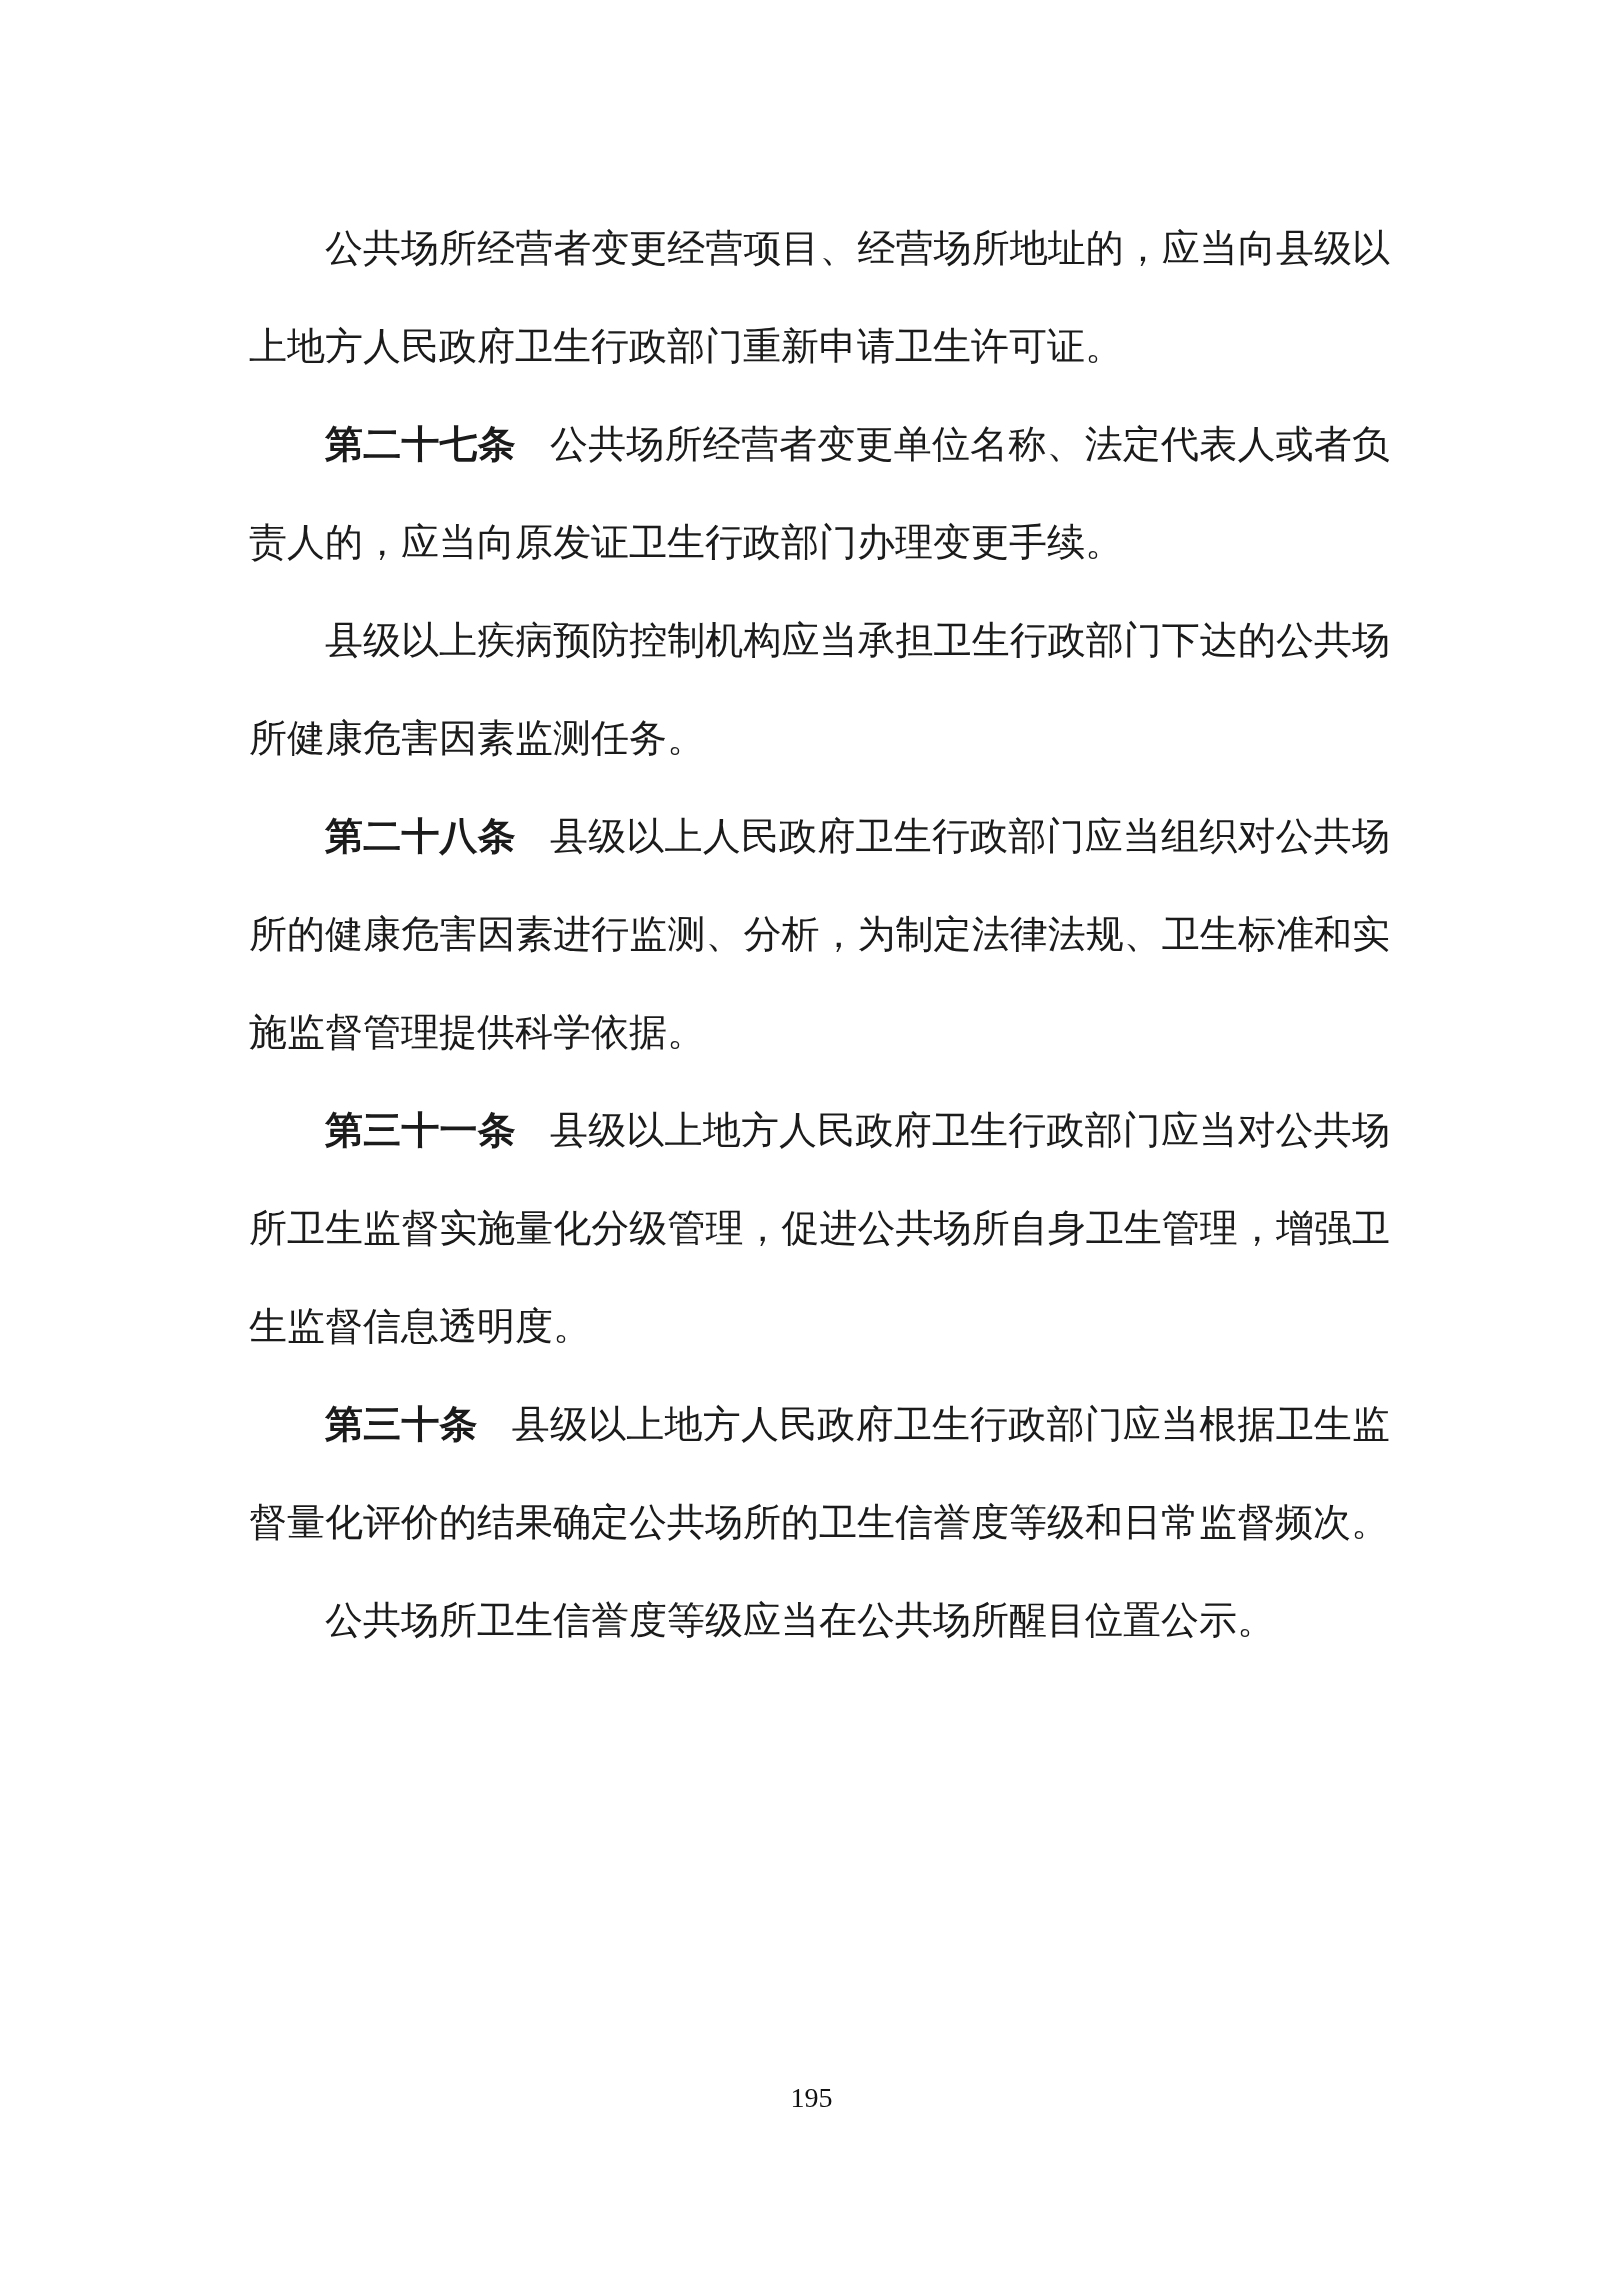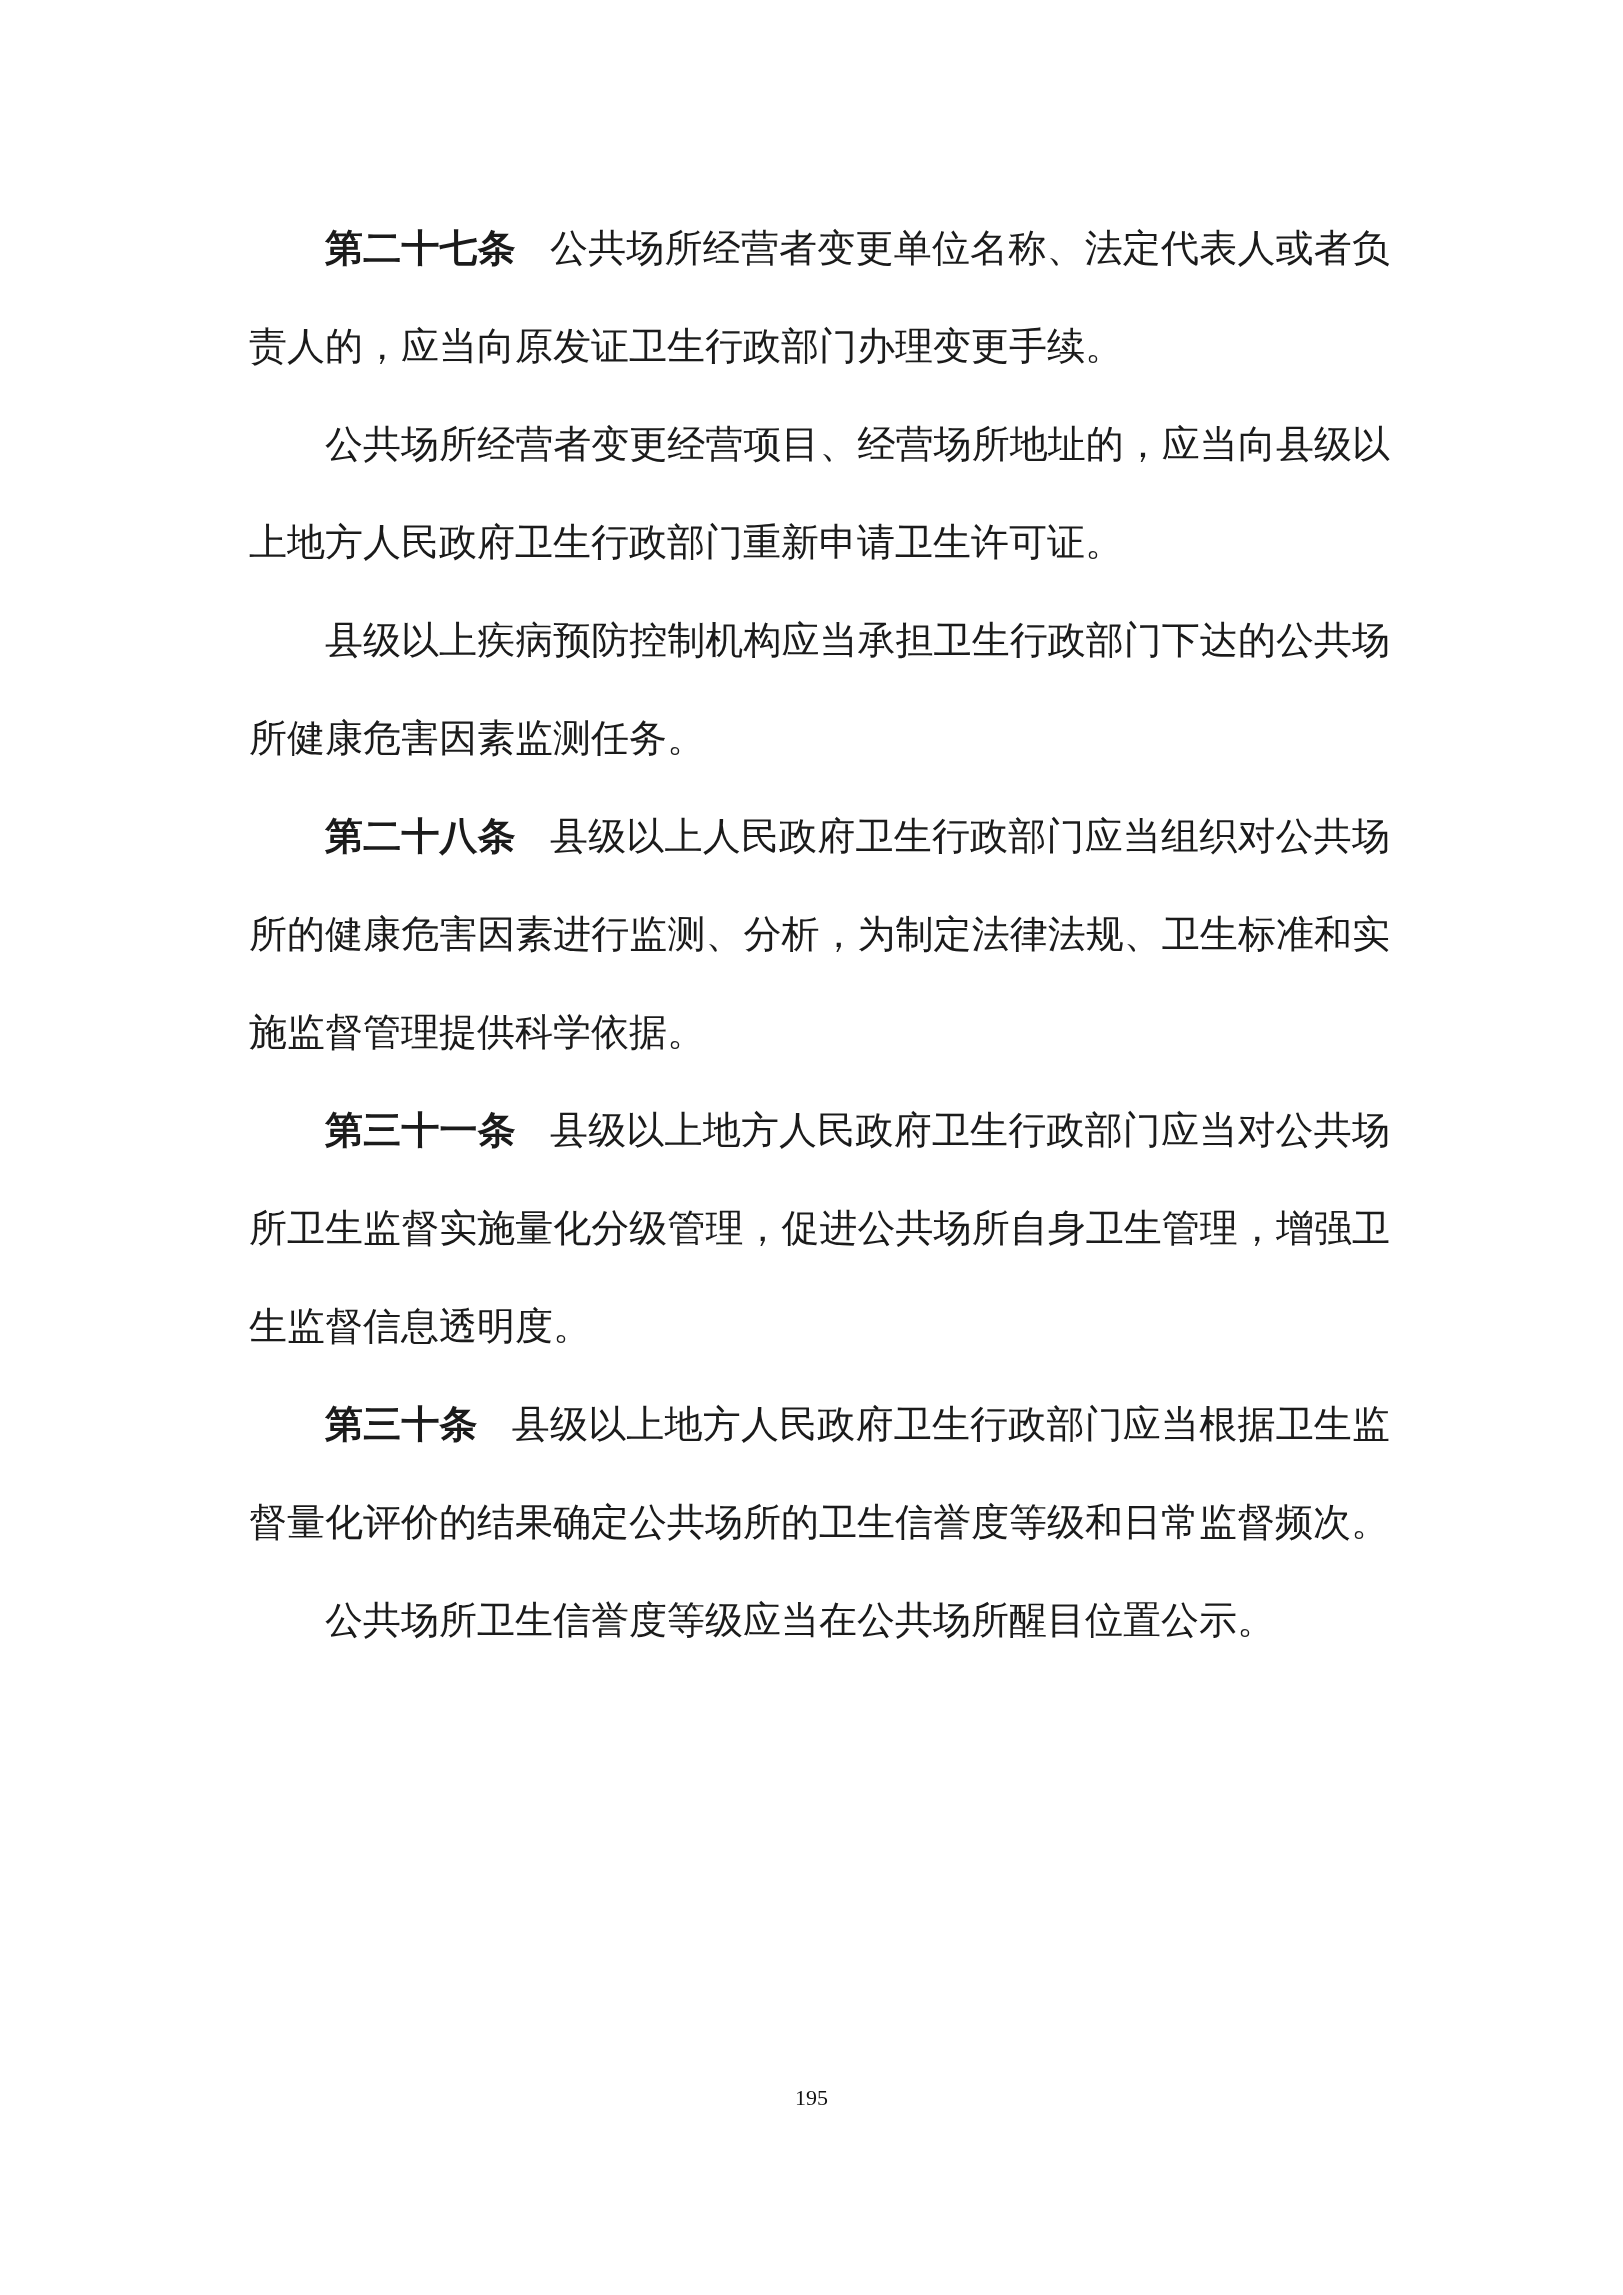--- a/index.html
+++ b/index.html
@@ -39,33 +39,33 @@
   .art {
     font-weight: bold;
     margin-right: 34px;
   }
   .page-number {
     position: absolute;
     top: 2081px;
     left: 0;
     width: 100%;
     text-align: center;
-    font-size: 22px;
+    font-size: 28px;
     line-height: 33px;
     color: #111111;
   }
 </style>
 </head>
 <body>
 
 <div class="page">
   <div class="text-block">
+  <p class="para"><span>公共场所经营者变更经营项目、经营场所地址的，应当向县级以上地方人民政府卫生行政部门重新申请卫生许可证。</span></p>
+
   <p class="para"><b class="art">第二十七条</b><span>公共场所经营者变更单位名称、法定代表人或者负责人的，应当向原发证卫生行政部门办理变更手续。</span></p>
-
-  <p class="para"><span>公共场所经营者变更经营项目、经营场所地址的，应当向县级以上地方人民政府卫生行政部门重新申请卫生许可证。</span></p>
 
 
   <p class="para"><span>县级以上疾病预防控制机构应当承担卫生行政部门下达的公共场所健康危害因素监测任务。</span></p>
 
   <p class="para"><b class="art">第二十八条</b><span>县级以上人民政府卫生行政部门应当组织对公共场所的健康危害因素进行监测、分析，为制定法律法规、卫生标准和实施监督管理提供科学依据。</span></p>
 
   <p class="para"><b class="art">第三十一条</b><span>县级以上地方人民政府卫生行政部门应当对公共场所卫生监督实施量化分级管理，促进公共场所自身卫生管理，增强卫生监督信息透明度。</span></p>
 
   <p class="para"><b class="art">第三十条</b><span>县级以上地方人民政府卫生行政部门应当根据卫生监督量化评价的结果确定公共场所的卫生信誉度等级和日常监督频次。</span></p>
 

